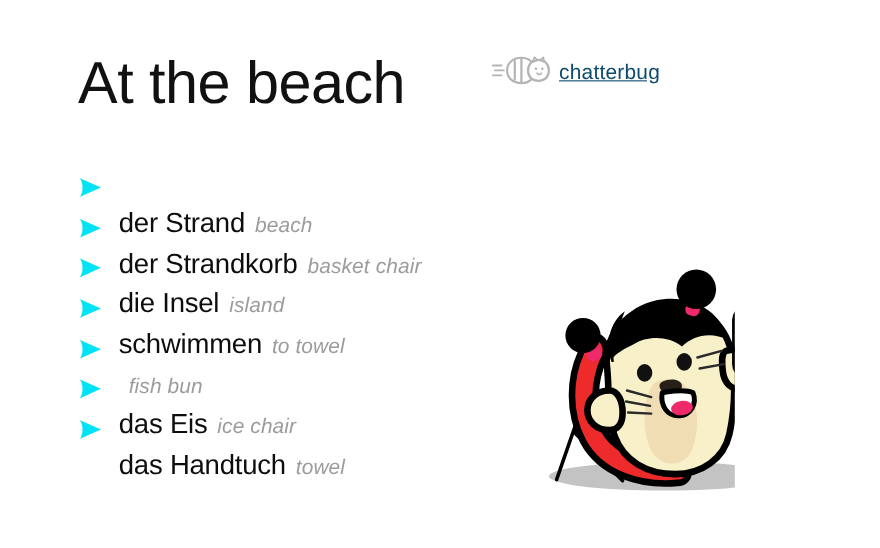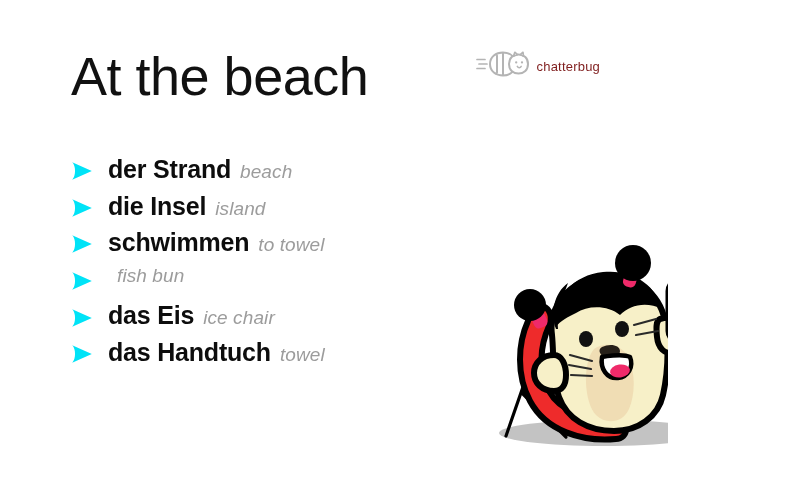--- a/index.html
+++ b/index.html
@@ -37,25 +37,26 @@
   #brand {
     position: absolute;
     right: 68px;
     top: 50px;
     display: flex;
     align-items: center;
     gap: 7px;
   }
   #brand-mark { display: block; }
   #brand-name {
-    font-size: 13px;
+    font-size: 19px;
     font-weight: 400;
-    color: #7f1d1d;
+    color: #0c4a6e;
     letter-spacing: 0.2px;
     line-height: 1;
+    text-decoration: underline;
   }
 
   
   #vocab-list {
     position: absolute;
     left: 68px;
     top: 155px;
     width: 430px;
   }
   .vocab-row {
@@ -72,33 +73,34 @@
   }
   .bullet-icon {
     position: absolute;
     left: 3px;
     top: 50%;
     transform: translateY(-50%);
     display: block;
   }
   .term {
     font-size: 25px;
-    font-weight: 700;
+    font-weight: 400;
     color: #0d0d0d;
     letter-spacing: -0.2px;
     white-space: nowrap;
   }
   .translation {
     font-size: 19px;
     font-weight: 300;
     font-style: italic;
     color: #9c9c9c;
     margin-left: 9px;
     letter-spacing: 0.1px;
     white-space: nowrap;
+    margin-top: 40px;
   }
 
   
   #mascot-illustration {
     position: absolute;
     left: 470px;
     top: 243px;
     width: 260px;
     height: 212px;
   }
@@ -146,20 +148,31 @@
         <span class="bullet-icon">
           <svg width="22" height="19" viewBox="0 0 22 19" aria-hidden="true">
             <path d="M1.2 0.8 C5.0 4.2 5.0 14.8 1.2 18.2 L20.8 9.5 Z" fill="#00e3f7"></path>
           </svg>
         </span>
       </span>
       <span class="term">der Strand</span>
       <span class="translation">beach</span>
     </div>
 
+    <div class="vocab-row">
+      <span class="bullet-wrap">
+        <span class="bullet-icon">
+          <svg width="22" height="19" viewBox="0 0 22 19" aria-hidden="true">
+            <path d="M1.2 0.8 C5.0 4.2 5.0 14.8 1.2 18.2 L20.8 9.5 Z" fill="#00e3f7"></path>
+          </svg>
+        </span>
+      </span>
+      <span class="term">der Strandkorb</span>
+      <span class="translation">basket chair</span>
+    </div>
 
     <div class="vocab-row">
       <span class="bullet-wrap">
         <span class="bullet-icon">
           <svg width="22" height="19" viewBox="0 0 22 19" aria-hidden="true">
             <path d="M1.2 0.8 C5.0 4.2 5.0 14.8 1.2 18.2 L20.8 9.5 Z" fill="#00e3f7"></path>
           </svg>
         </span>
       </span>
       <span class="term">die Insel</span>

